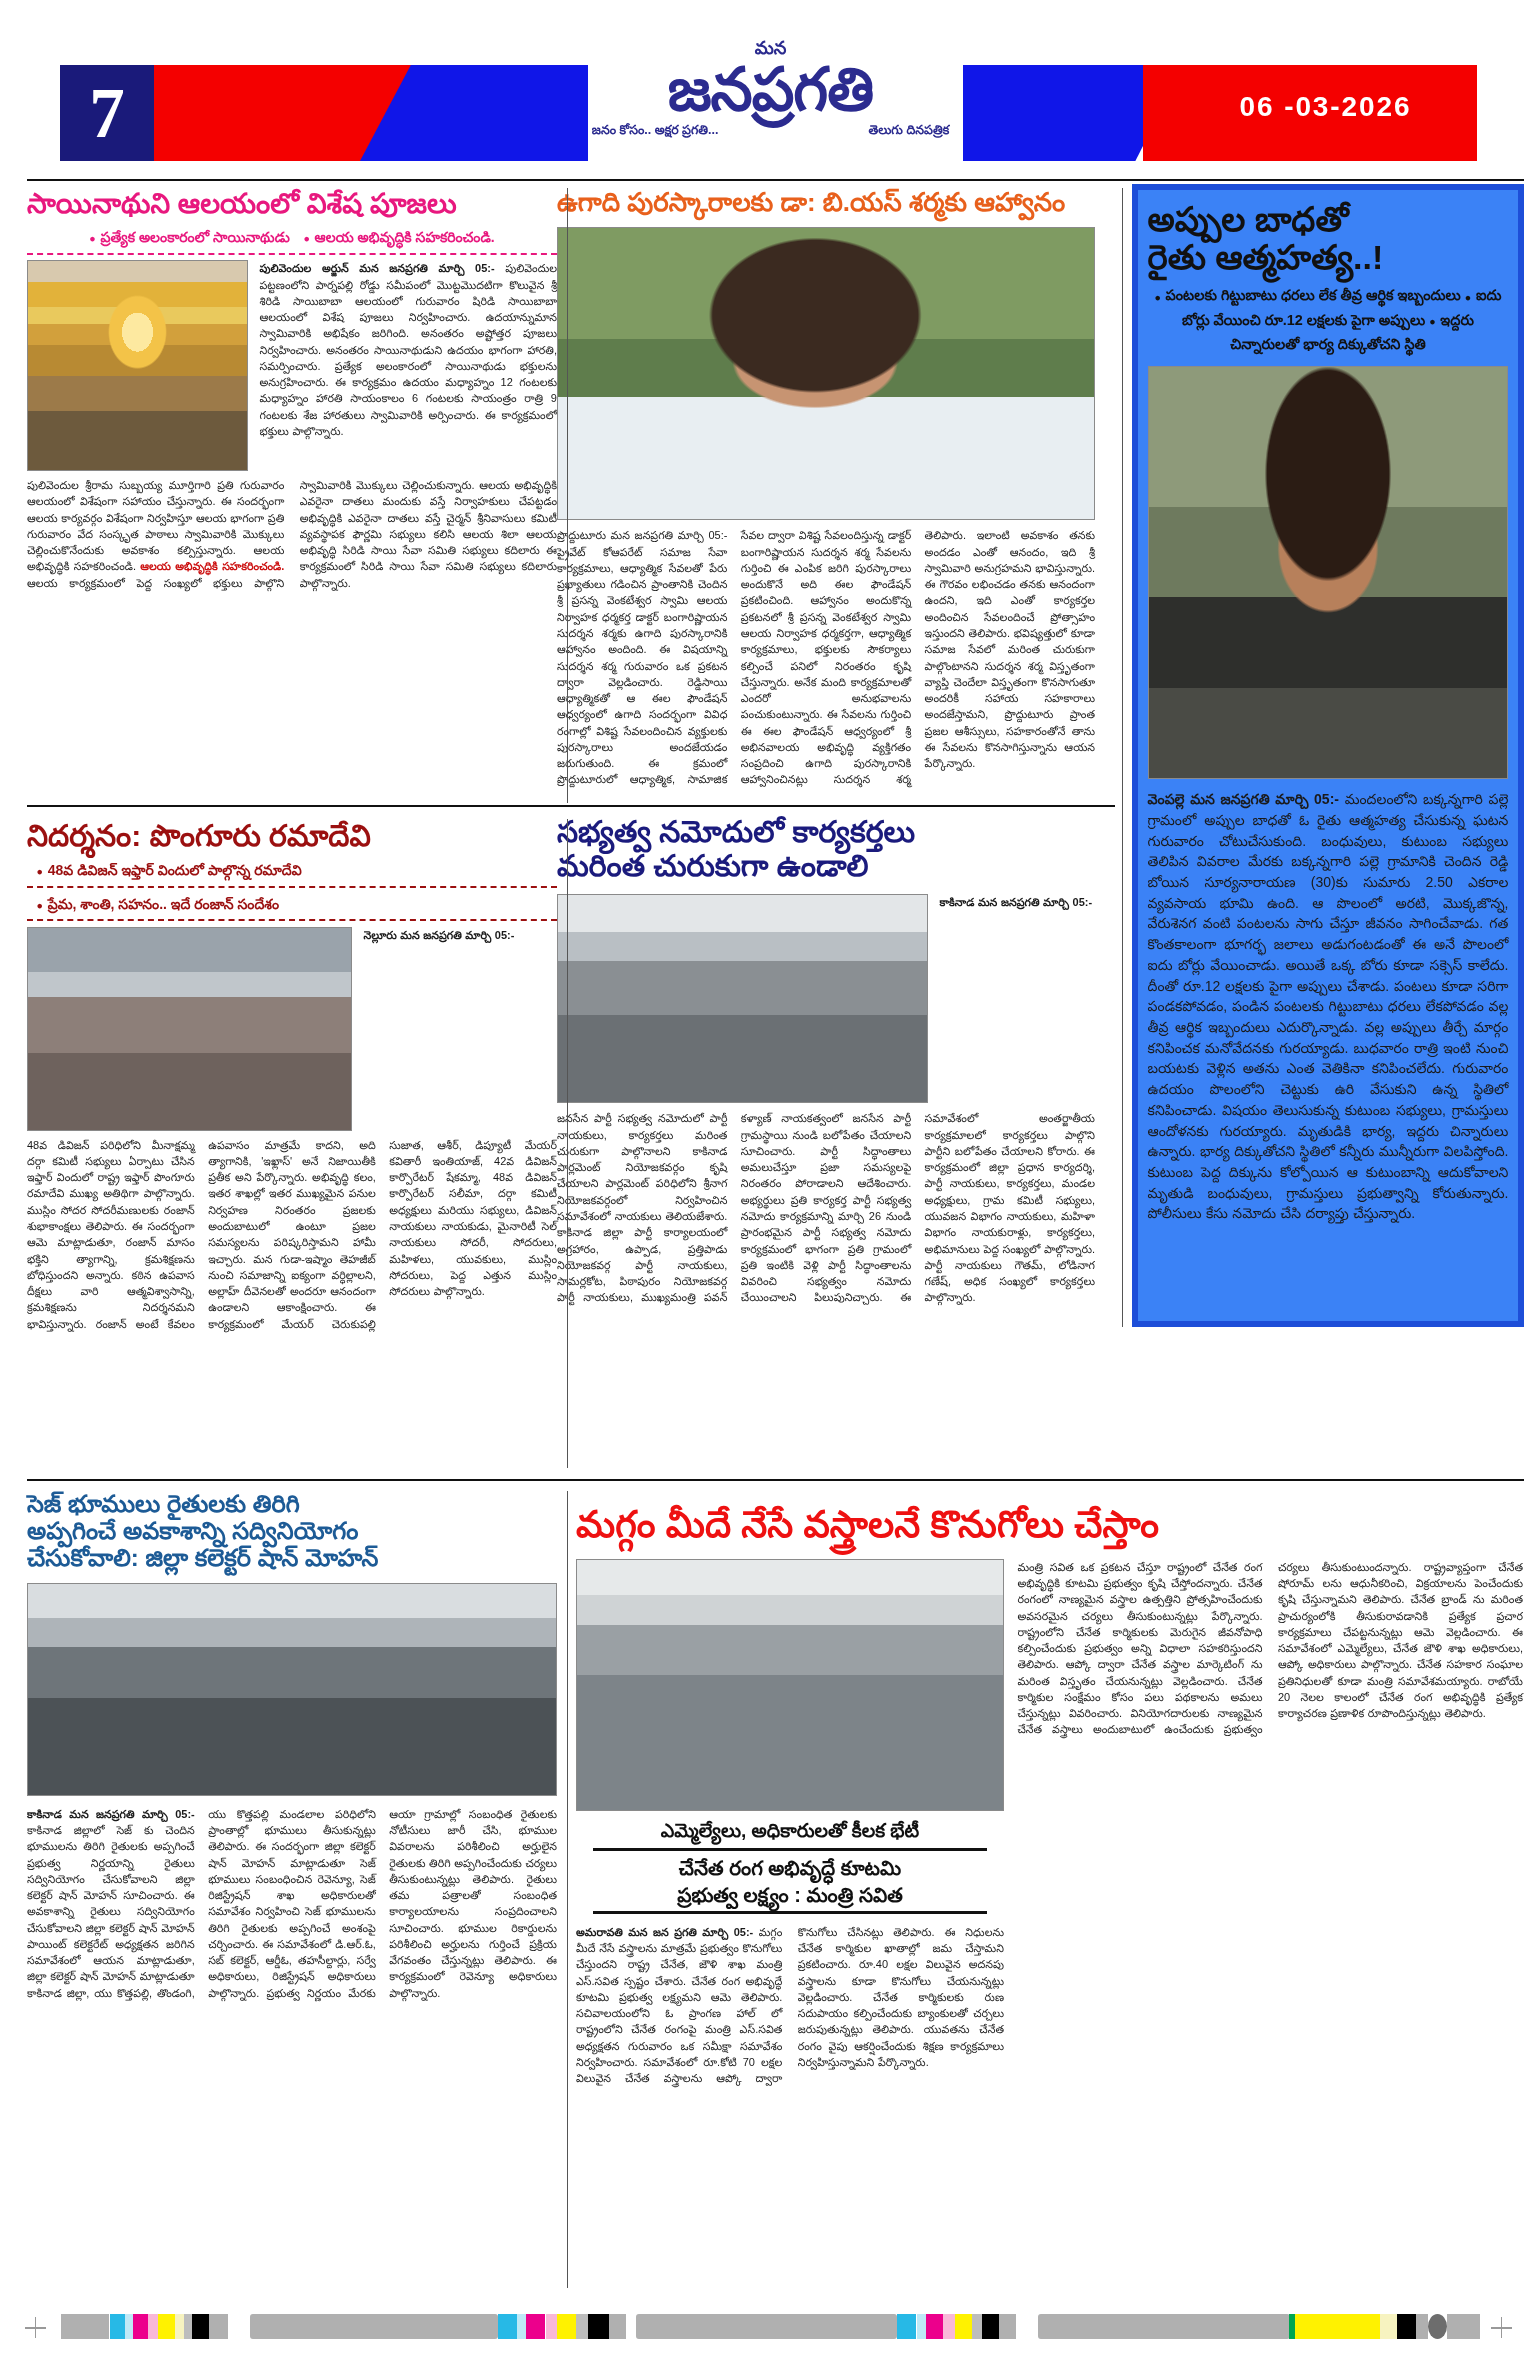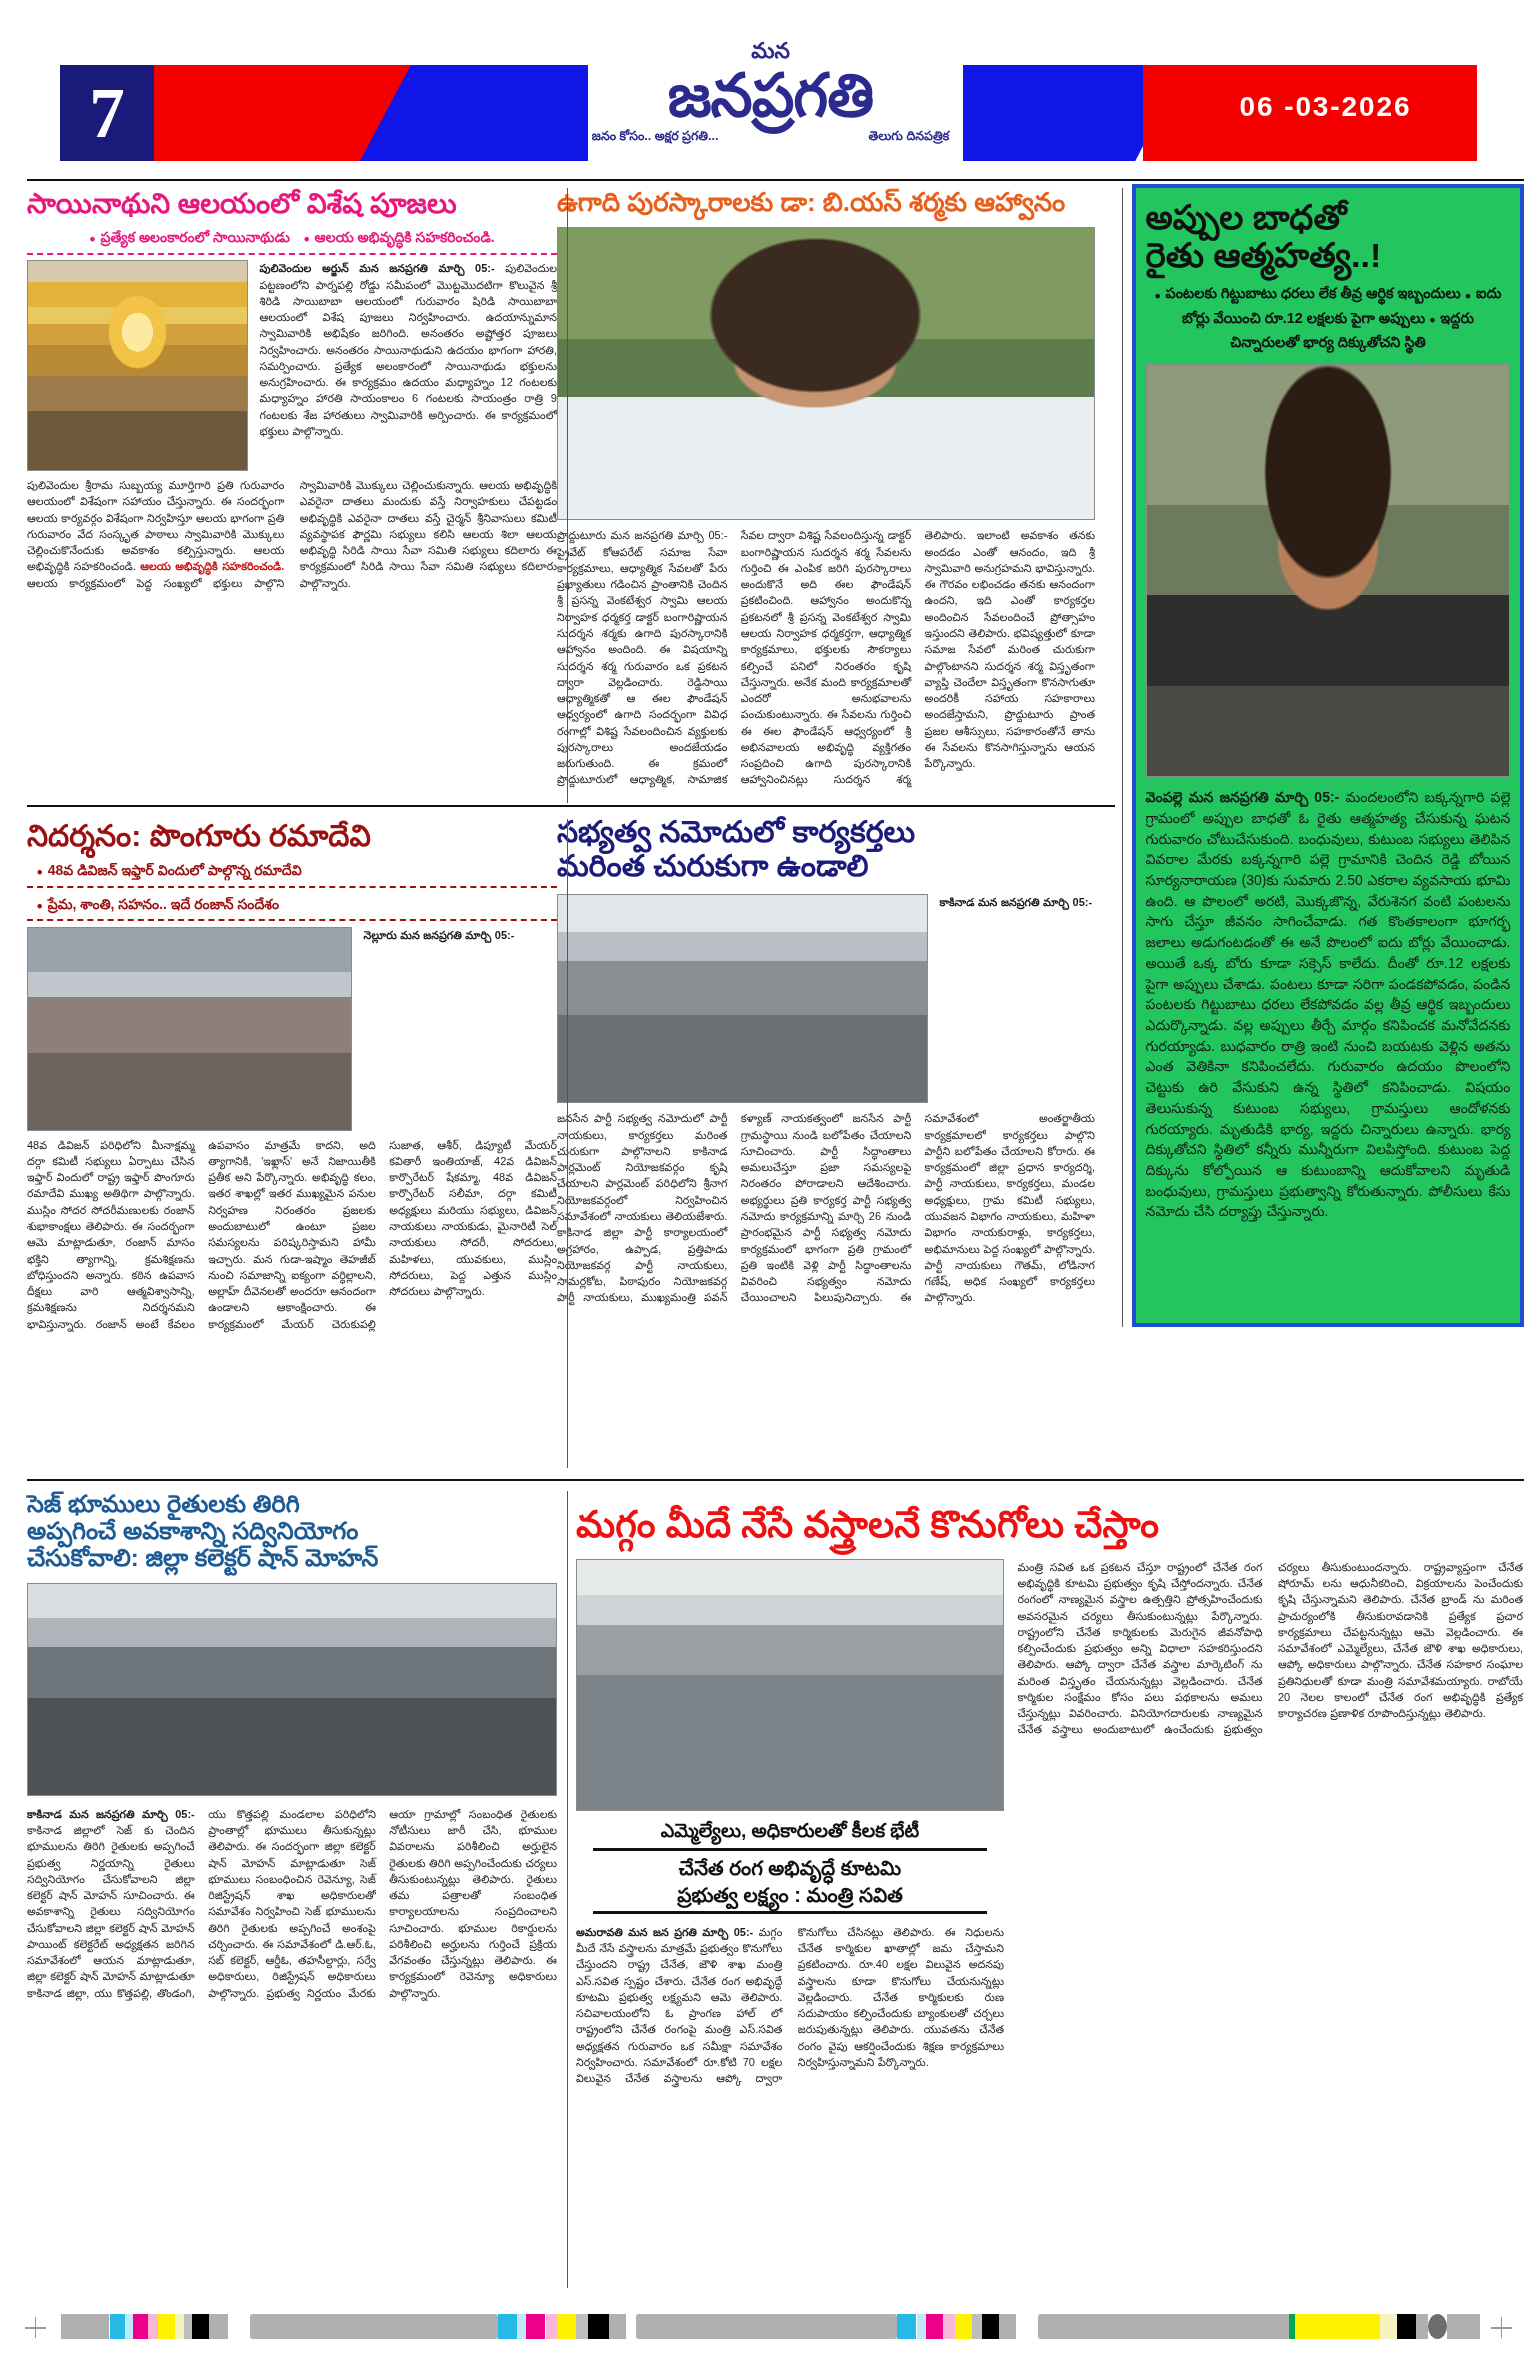--- a/index.html
+++ b/index.html
@@ -28,21 +28,21 @@
   .mh-date {
     position:absolute; left:1186px; top:91px; width:279px; text-align:center;
     color:#fff; font-size:28px; font-weight:bold; letter-spacing:1.9px;
     font-family:"Liberation Sans", sans-serif;
   }
   .mh-logo {
     position:absolute; left:588px; top:38px; width:365px; height:134px;
     display:flex; flex-direction:column; align-items:center; justify-content:flex-start;
     background:#fff; z-index:5;
   }
-  .mh-logo-top { font-size:22px; color:#2b2b8f; font-weight:bold; margin-bottom:-3.8px; }
+  .mh-logo-top { font-size:18px; color:#2b2b8f; font-weight:bold; margin-bottom:-3.8px; }
   .mh-logo-main {
     font-size:60px; font-weight:bold; color:#2b2b8f; line-height:1.05;
     font-family:"Liberation Serif", serif; letter-spacing:-1px;
   }
   .mh-logo-sub { width:100%; display:flex; justify-content:space-between;
     font-size:12.5px; color:#2b2b8f; font-weight:bold; margin-top:1px; padding:0 3.8px; }
 
   
   .col { position:absolute; }
   .c1 { left:27px;  width:530px; }
@@ -131,21 +131,21 @@
     background-blend-mode: normal, overlay;
   }
 
   .photo-frame { border:1px solid #8a8a8a; }
 
   
   .cap-black { text-align:center; font-weight:bold; color:#111; line-height:1.2; }
   .cap-rule { height:2.9px; background:#111; margin:4.8px auto; width:92%; }
 
   
-  .yellow-box { background:#22c55e; border:4px solid #1d4ed8; }
+  .yellow-box { background:#3b82f6; border:6px solid #1d4ed8; }
 
   
   .colorbar { position:absolute; left:0; top:2304px; width:1537px; height:44px; }
   .cb-seg { position:absolute; top:9.6px; height:25px; }
   .cb-cross { position:absolute; top:13.4px; width:21px; height:21px; }
   .cb-cross::before, .cb-cross::after {
     content:""; position:absolute; background:#999;
   }
   .cb-cross::before { left:9.6px; top:0; width:1.9px; height:21px; }
   .cb-cross::after { left:0; top:9.6px; width:21px; height:1.9px; }

